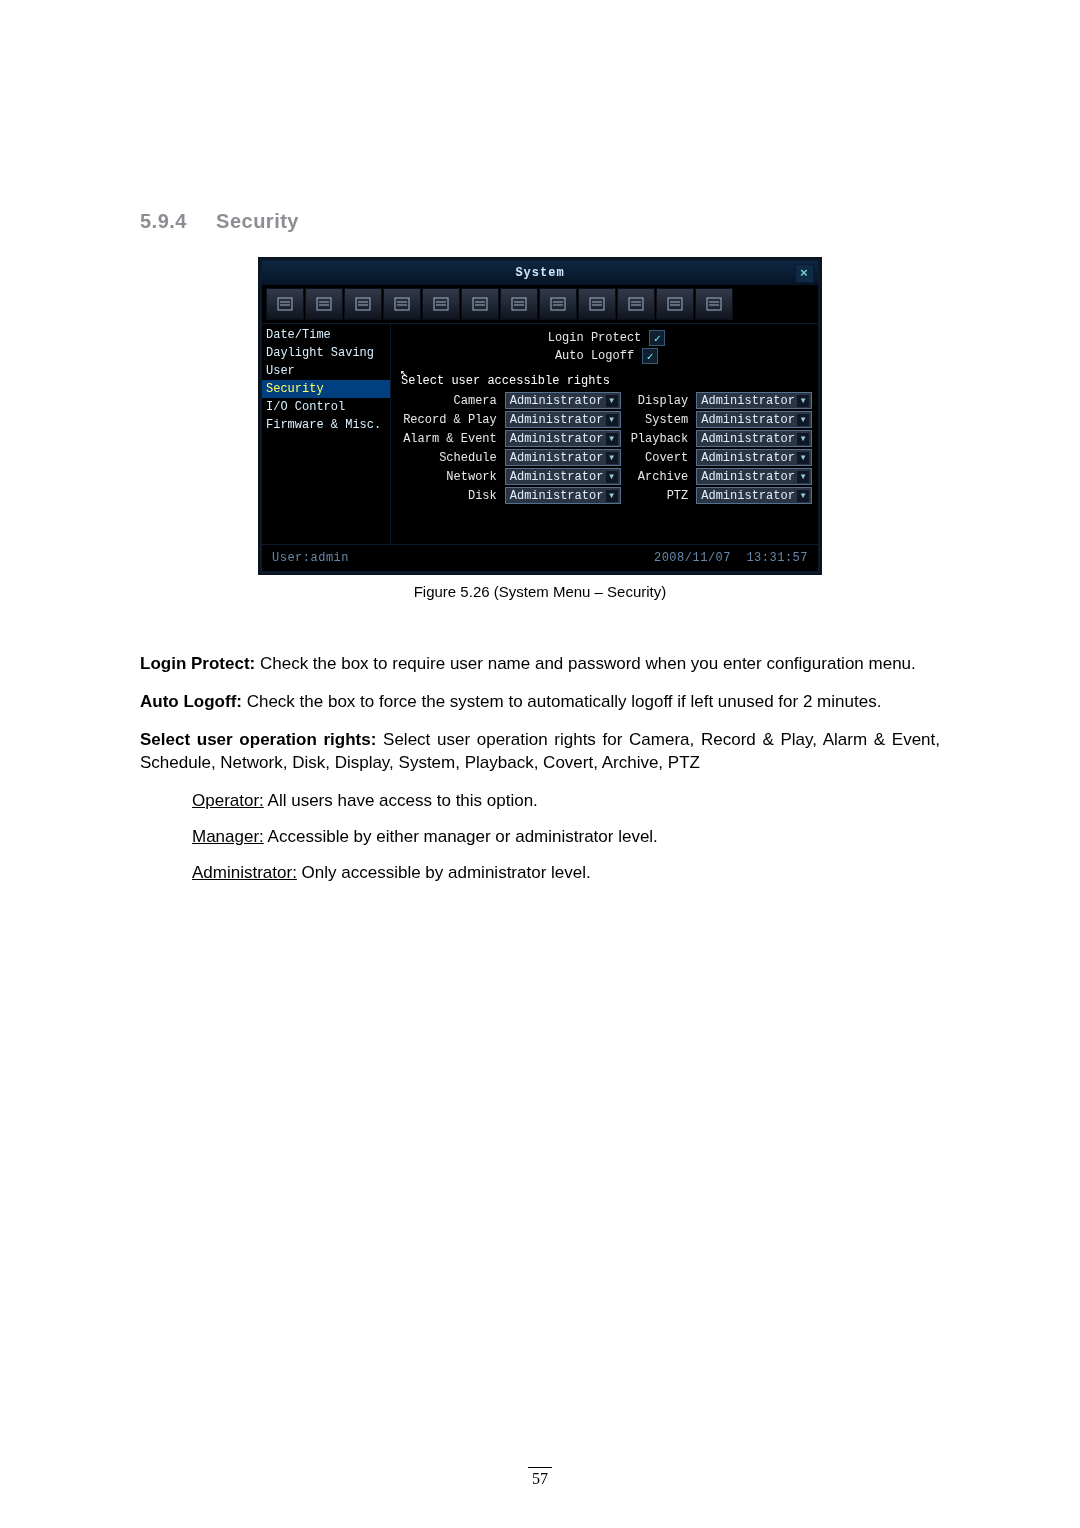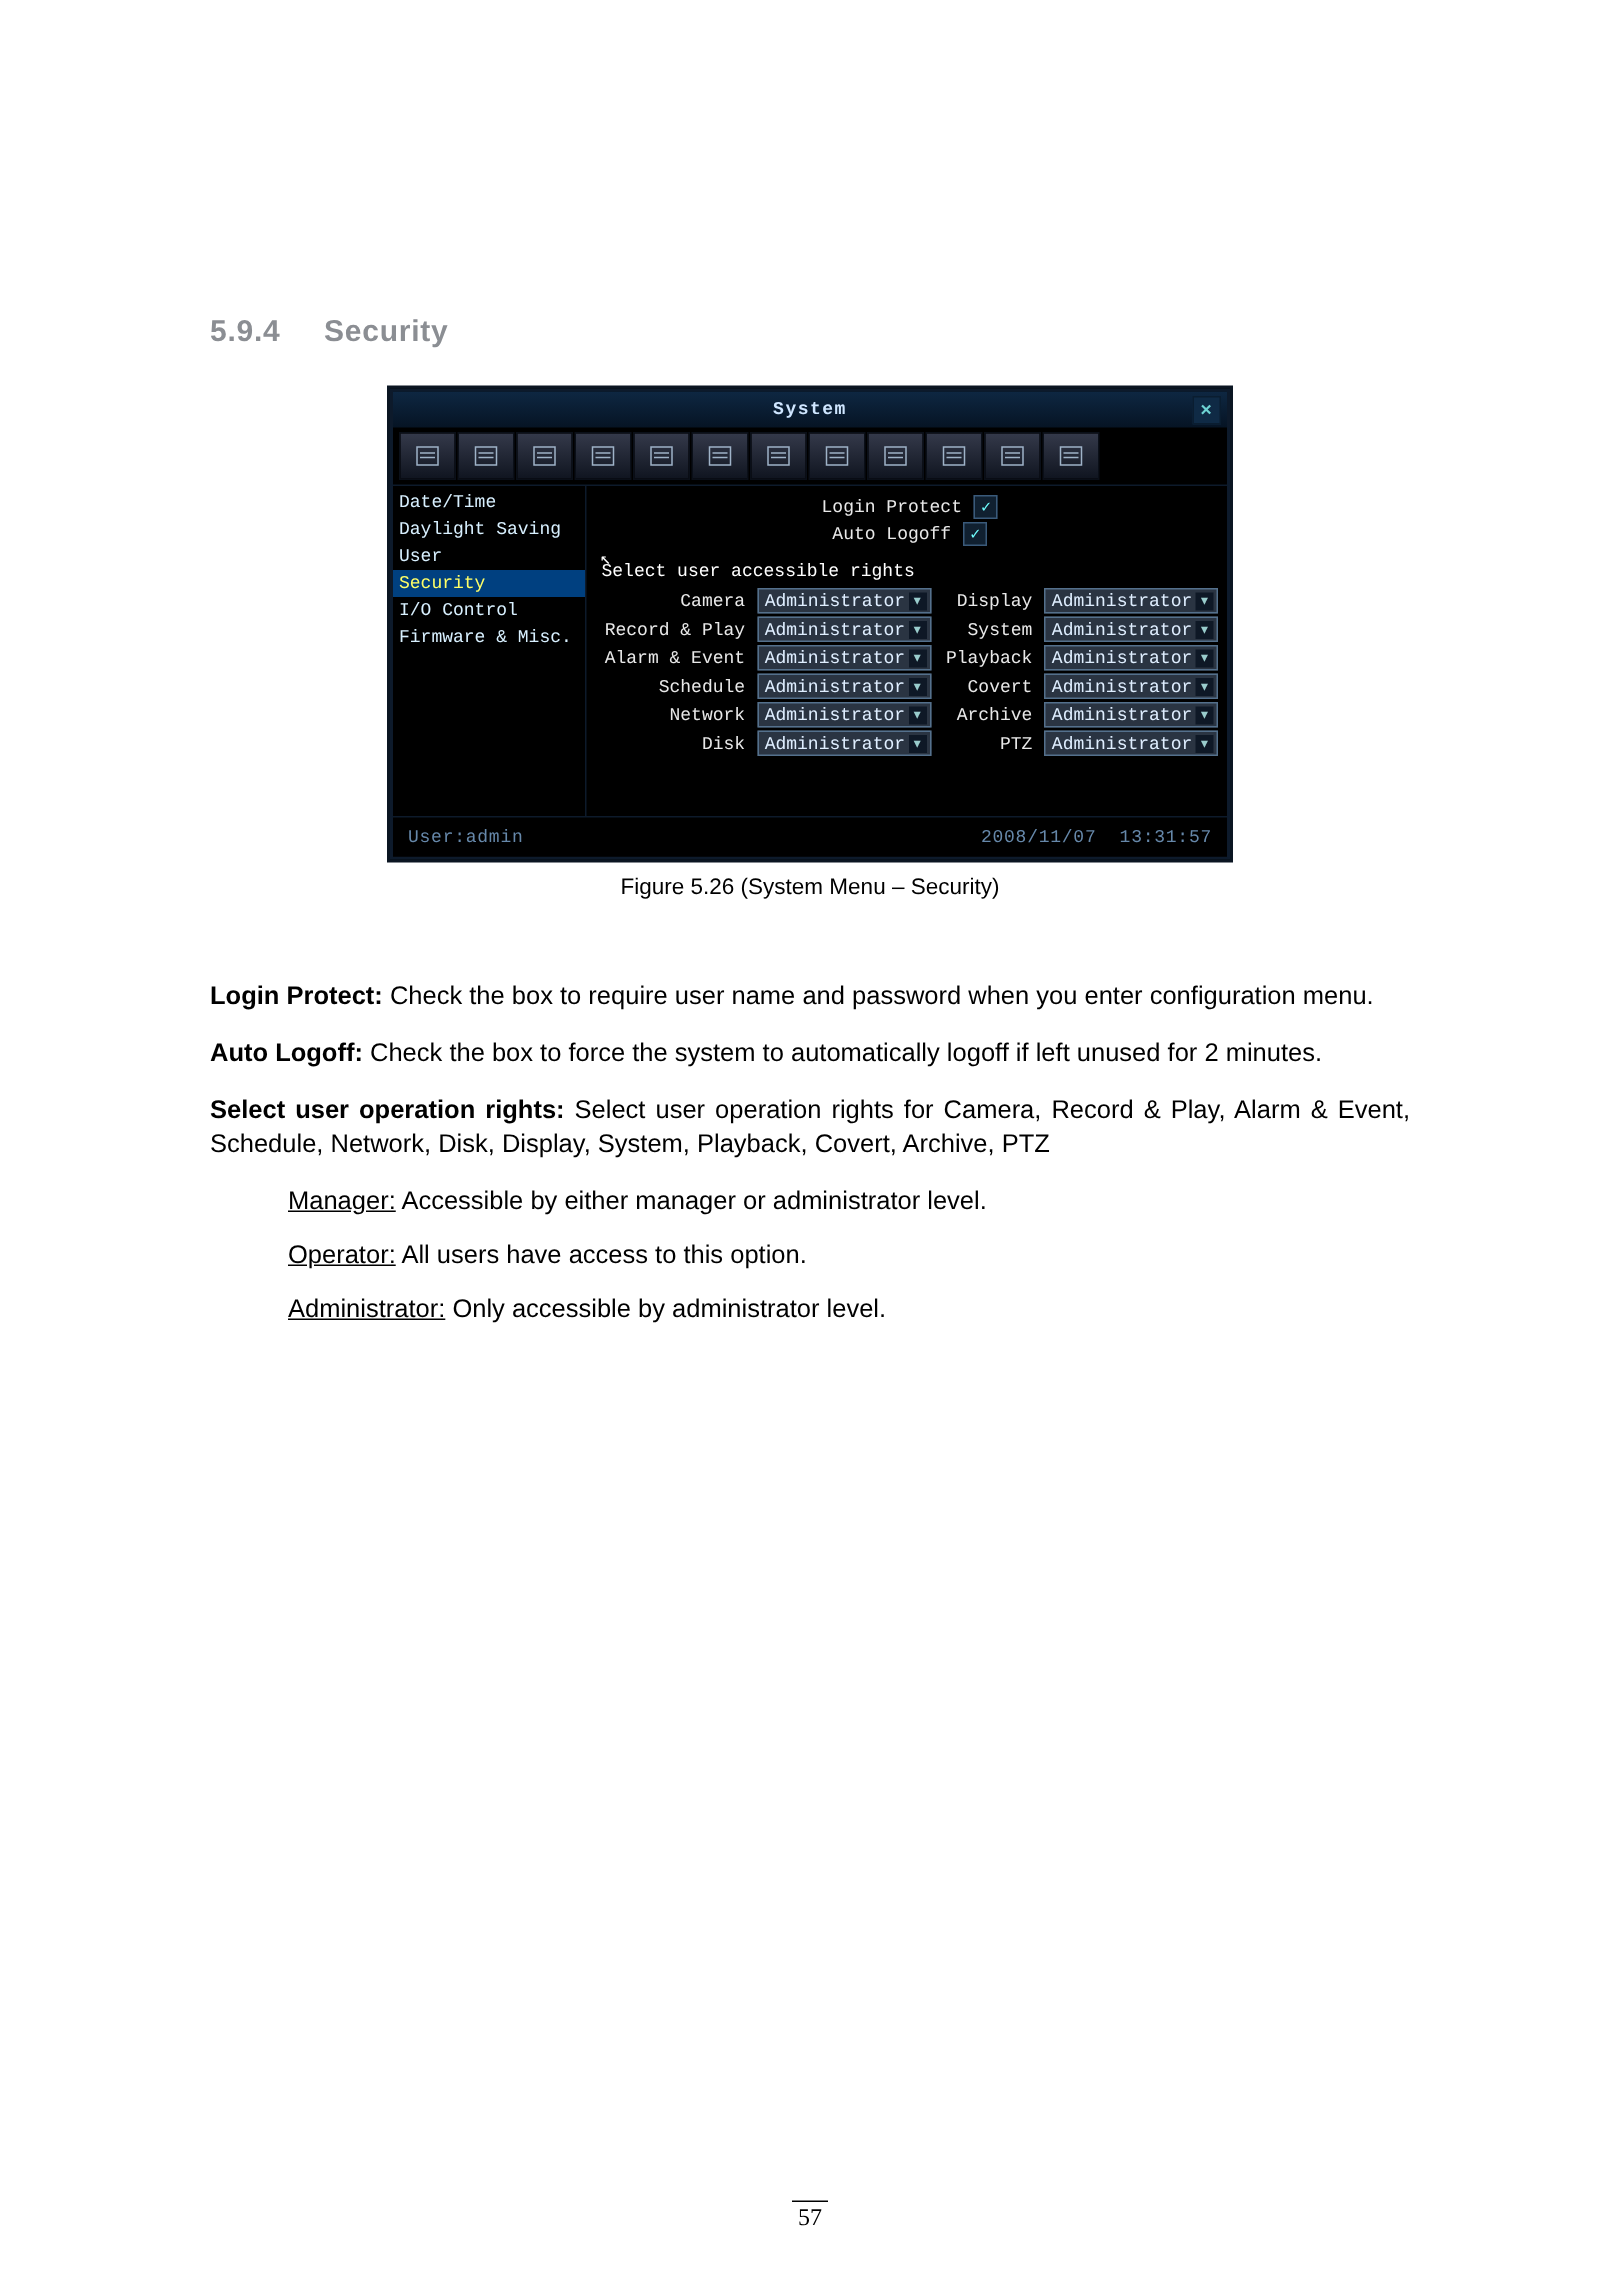--- a/index.html
+++ b/index.html
@@ -257,20 +257,20 @@
     </div>
 
     <div class="caption">Figure 5.26 (System Menu – Security)</div>
   </div>
 
   <div class="bodytext">
     <p><span class="b">Login Protect:</span><span> Check the box to require user name and password when you enter configuration menu.</span></p>
     <p><span class="b">Auto Logoff:</span><span> Check the box to force the system to automatically logoff if left unused for 2 minutes.</span></p>
     <p><span class="b">Select user operation rights:</span><span> Select user operation rights for Camera, Record &amp; Play, Alarm &amp; Event, Schedule, Network, Disk, Display, System, Playback, Covert, Archive, PTZ</span></p>
     <div class="indent">
+      <p><span class="u">Operator:</span><span> All users have access to this option.</span></p>
       <p><span class="u">Manager:</span><span> Accessible by either manager or administrator level.</span></p>
-      <p><span class="u">Operator:</span><span> All users have access to this option.</span></p>
       <p><span class="u">Administrator:</span><span> Only accessible by administrator level.</span></p>
     </div>
   </div>
 
   <div class="pnum">57</div>
 </div>
 
 </body></html>

